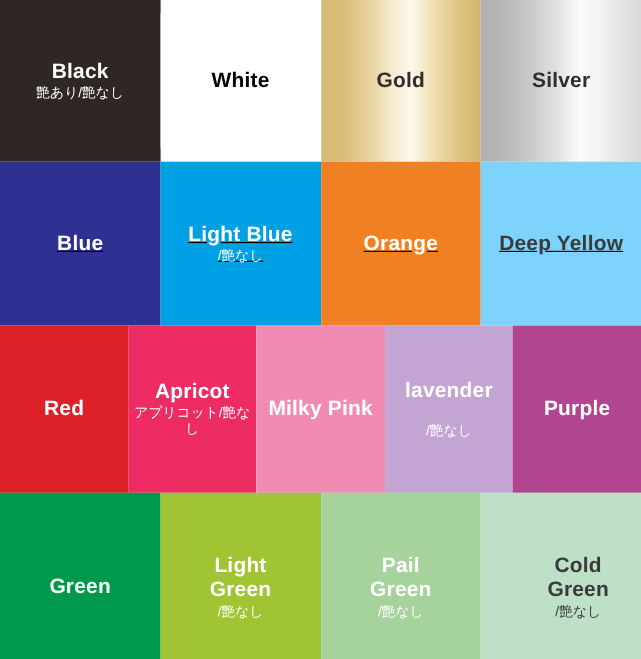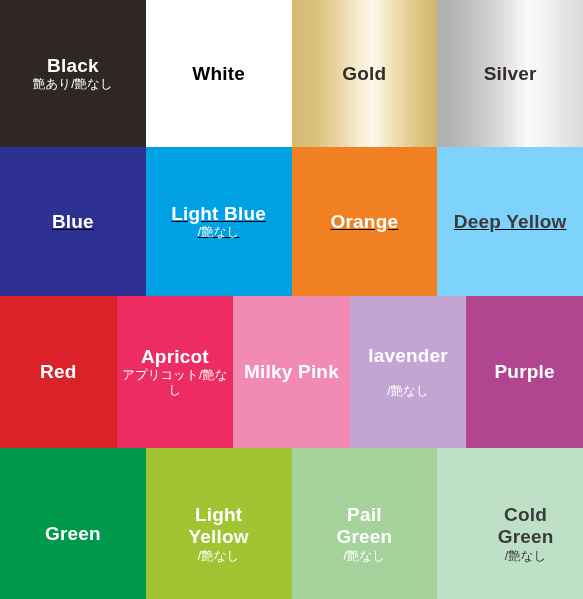--- a/index.html
+++ b/index.html
@@ -126,21 +126,21 @@
     </div>
   </div>
 
   <div class="swatch-row row-4">
     <div class="swatch col-4" style="background-color: rgb(0, 152, 74); color: rgb(255, 255, 255);">
       <div class="swatch-title">Green</div>
 
     </div>
     <div class="swatch col-4" style="background-color: rgb(160, 196, 50); color: rgb(255, 255, 255);">
       <div class="swatch-title">Light
-Yellow</div>
+Green</div>
       <div class="swatch-sub">/艶なし</div>
     </div>
     <div class="swatch col-4" style="background-color: rgb(166, 210, 156); color: rgb(255, 255, 255);">
       <div class="swatch-title">Pail
 Green</div>
       <div class="swatch-sub">/艶なし</div>
     </div>
     <div class="swatch col-4" style="background-color: rgb(189, 224, 199); color: rgb(58, 58, 58); padding-left: 31px;">
       <div class="swatch-title">Cold
 Green</div>

